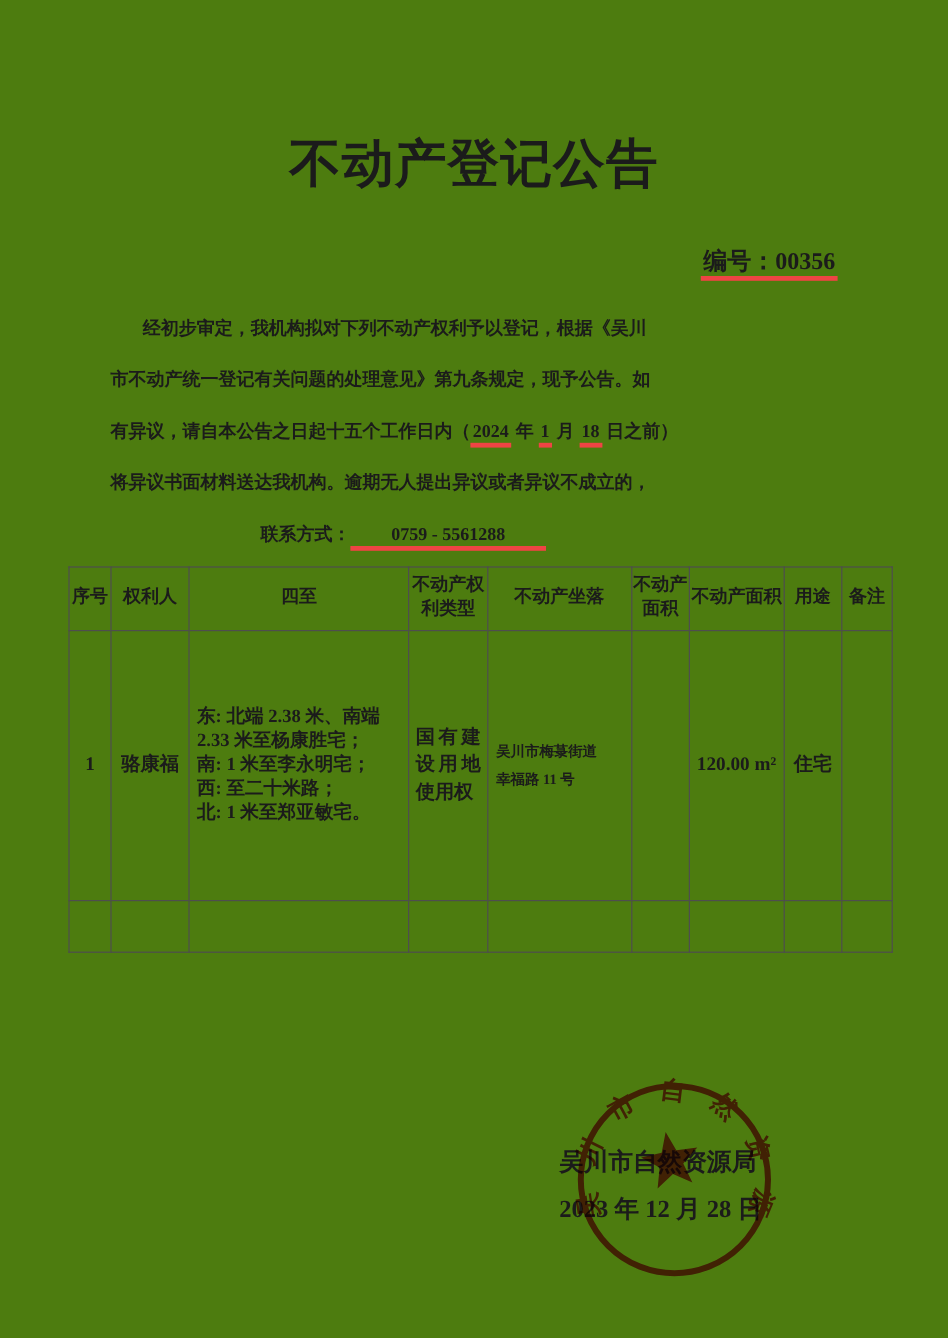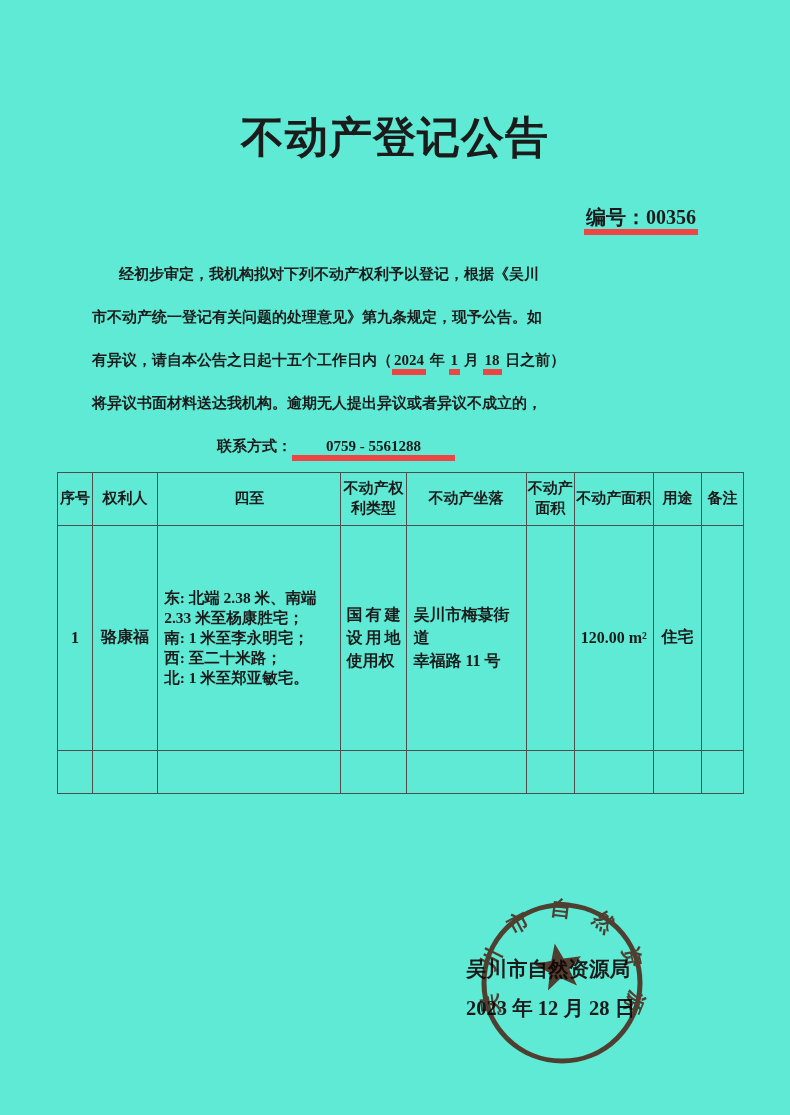--- a/index.html
+++ b/index.html
@@ -1,19 +1,19 @@
 <!DOCTYPE html>
 <html><head>
 <meta charset="utf-8">
 <style>
   html,body{margin:0;padding:0;}
   .page{
     position:relative;
     width:790px;height:1115px;
-    background:#5eead4;
+    background:#4d7c0f;
     overflow:hidden;
     font-family:"Liberation Serif","DejaVu Serif",serif;
     color:#1b1b1b;
   }
   .title{
     margin:0;
     padding-top:112px;
     text-align:center;
     font-size:43px;
     font-weight:700;
@@ -21,21 +21,21 @@
     line-height:1.2;
   }
   .doc-no{
     margin-top:40px;
     padding-right:92px;
     text-align:right;
     font-size:20px;
     font-weight:700;
   }
   .u{
-    border-bottom:6px solid #ef4444;
+    border-bottom:4px solid #ef4444;
     padding:0 2px 1px 2px;
   }
   .u.wide{ padding:0 34px 1px 34px; }
   .para{
     margin:22px 70px 0 92px;
     font-size:15px;
     font-weight:600;
   }
   .para-line{
     height:43px;
@@ -75,21 +75,21 @@
   }
   .rtype{
     padding:0 4px;
     font-size:16px;
     line-height:23px;
     text-align:justify;
     word-break:break-all;
   }
   .loc{
     padding-left:6px;
-    font-size:16px;
+    font-size:12px;
     line-height:23px;
   }
   .footer{
     position:absolute;
     left:466px;top:950px;
     font-size:20.5px;
     font-weight:600;
     line-height:39px;
     white-space:nowrap;
   }

